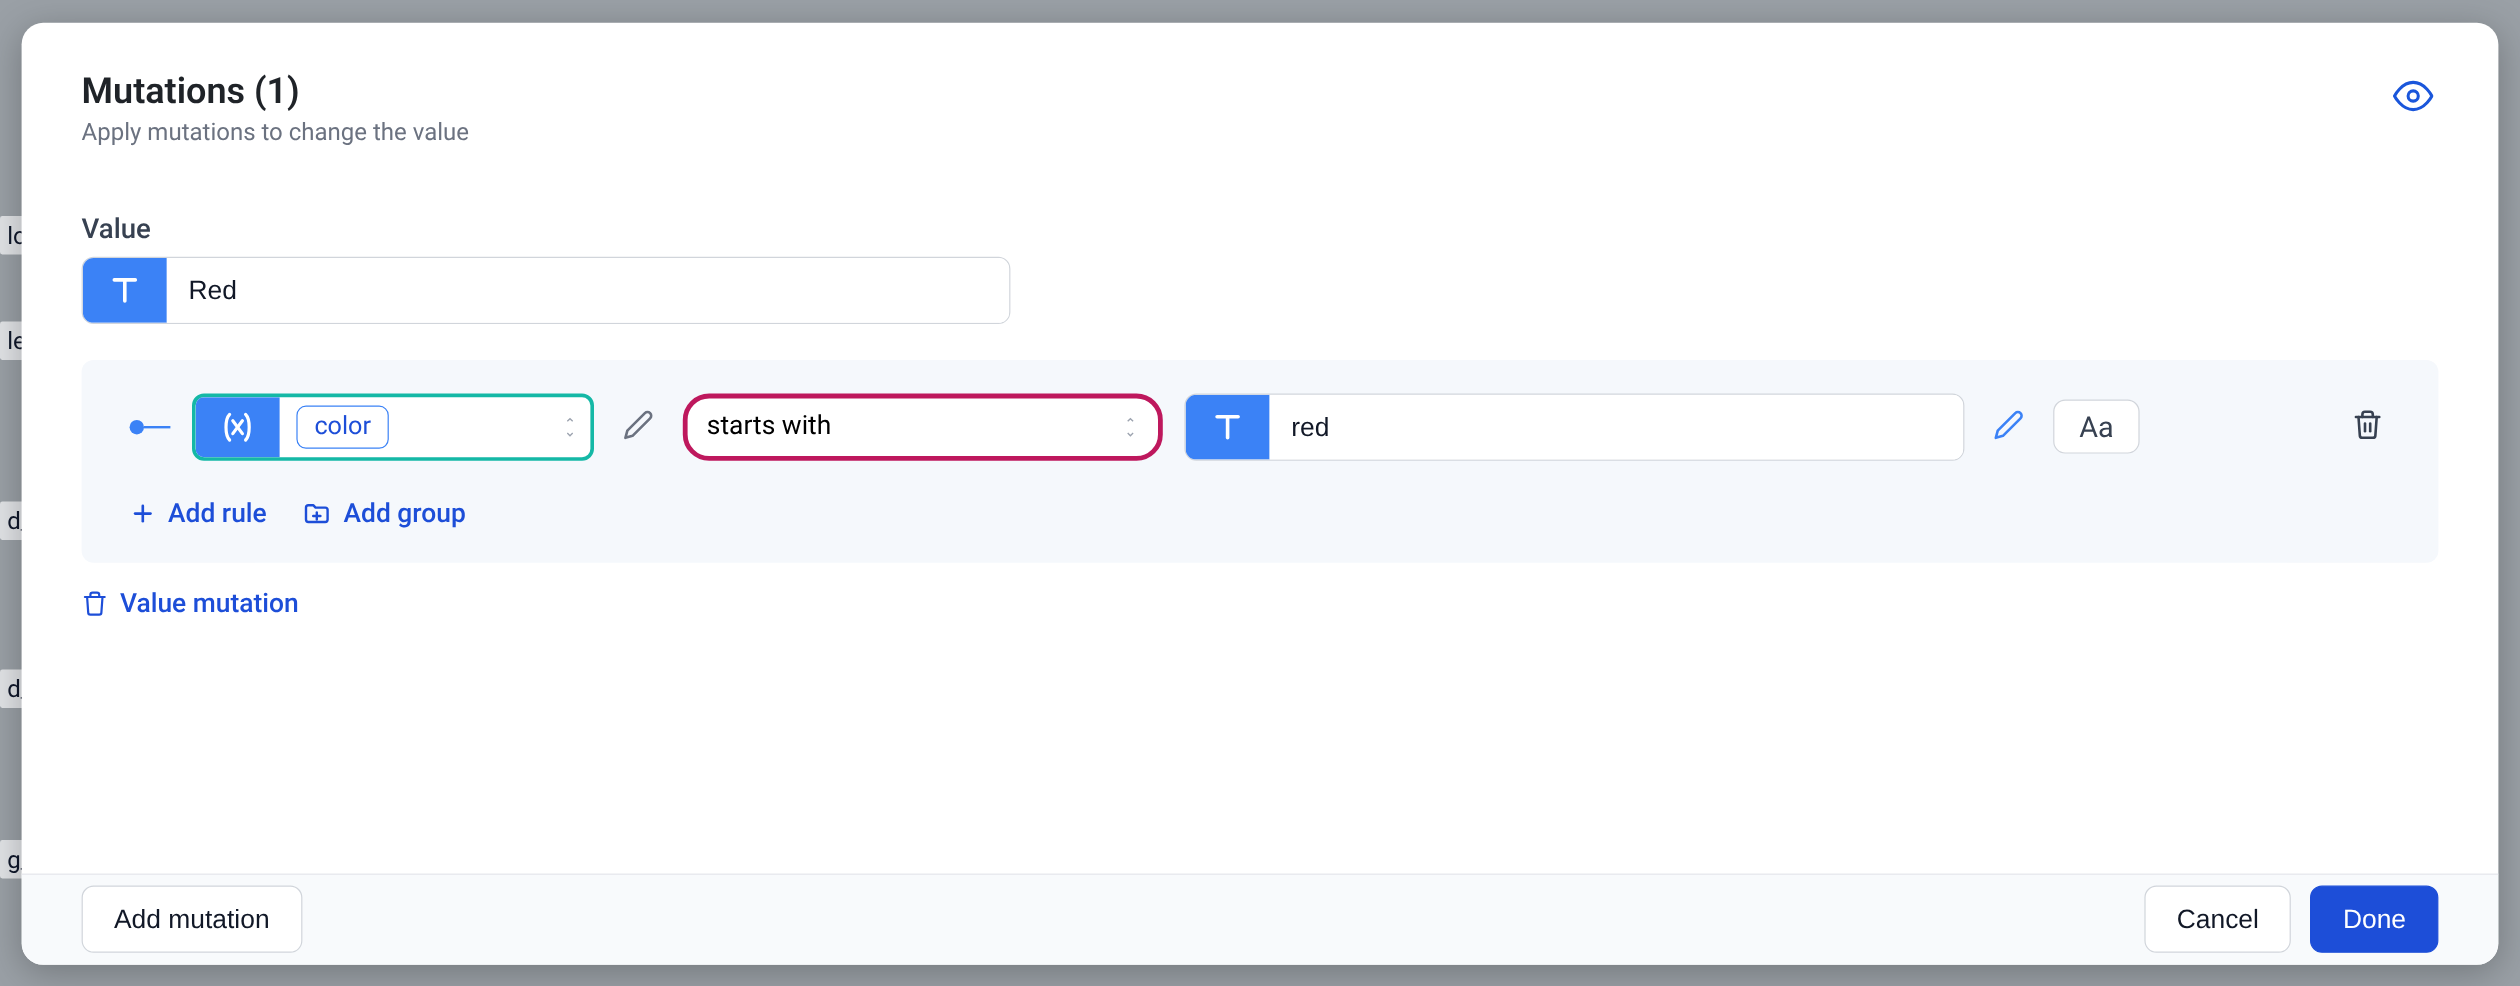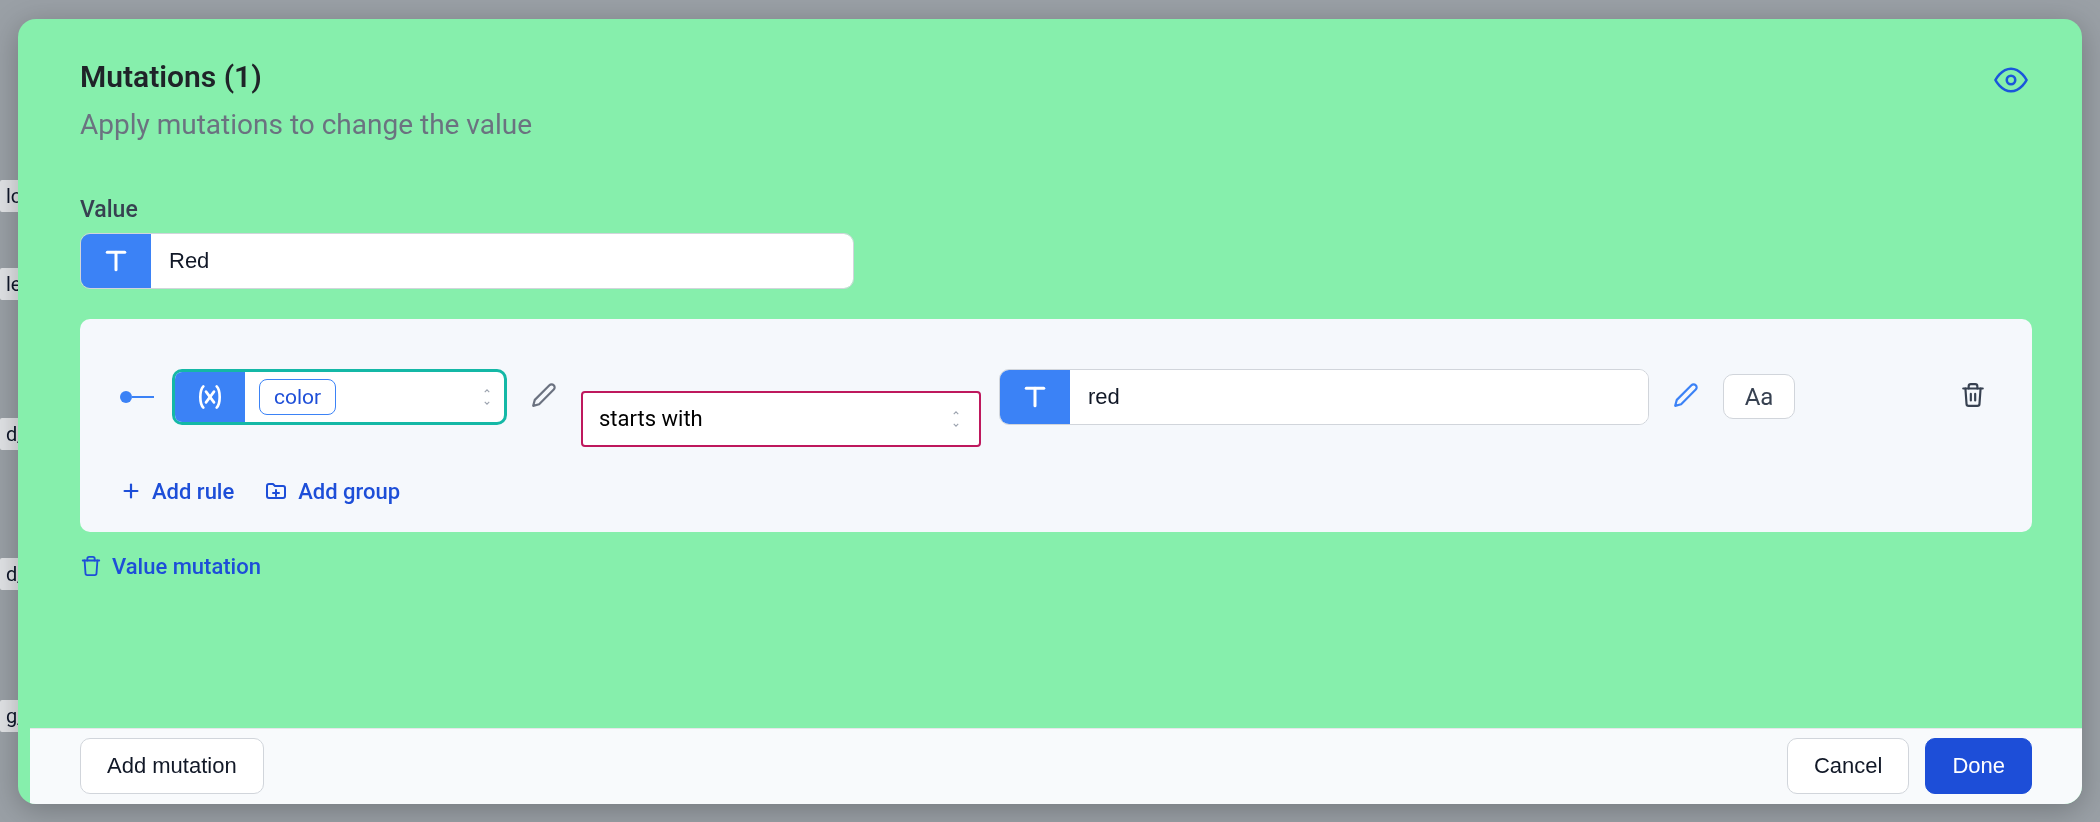--- a/index.html
+++ b/index.html
@@ -15,50 +15,49 @@
   .backdrop-text {
     position: absolute;
     left: 0;
     color: #0f172a;
     font-size: 20px;
     background: #e1e3e6;
     padding: 4px 6px;
     border-radius: 2px;
   }
   .modal {
-    background: #86efac;
+    background: #ffffff;
     width: 2064px;
     height: 785px;
     border-radius: 18px;
     box-shadow: 0 6px 30px rgba(0,0,0,0.25);
     display: flex;
     flex-direction: column;
     overflow: hidden;
     position: relative;
-    padding-left: 12px;
   }
   .modal-body {
     flex: 1;
     padding: 40px 50px 0 50px;
     overflow: auto;
   }
   .header-row {
     display: flex;
     justify-content: space-between;
     align-items: flex-start;
   }
   .header-title {
     font-size: 30px;
     font-weight: 600;
     color: #1f2328;
   }
   .header-sub {
-    font-size: 28px;
+    font-size: 20px;
     color: #6b7280;
-    margin-top: 14px;
+    margin-top: 4px;
   }
   .eye-btn {
     padding: 4px;
     cursor: pointer;
     color: #1a56db;
   }
   .eye-btn svg { display: block; }
 
   .fields-row {
     display: flex;
@@ -176,30 +175,29 @@
   }
   .pencil-btn, .trash-btn, .case-btn {
     cursor: pointer;
     color: #6b7280;
     padding: 6px;
   }
   .pencil-btn.blue { color: #3b82f6; }
   .operator-select {
     width: 400px;
     height: 56px;
-    border: 2px solid #be185d;
-    border-radius: 4px;
+    border: 4px solid #be185d;
+    border-radius: 22px;
     background: #fff;
     display: flex;
     align-items: center;
     justify-content: space-between;
     padding: 0 16px;
     font-size: 22px;
     cursor: pointer;
-    margin-top: 44px;
   }
   .rule-value-wrap {
     display: flex;
     height: 56px;
     border: 1px solid #d1d5db;
     border-radius: 10px;
     overflow: hidden;
     background: #fff;
     width: 650px;
   }

